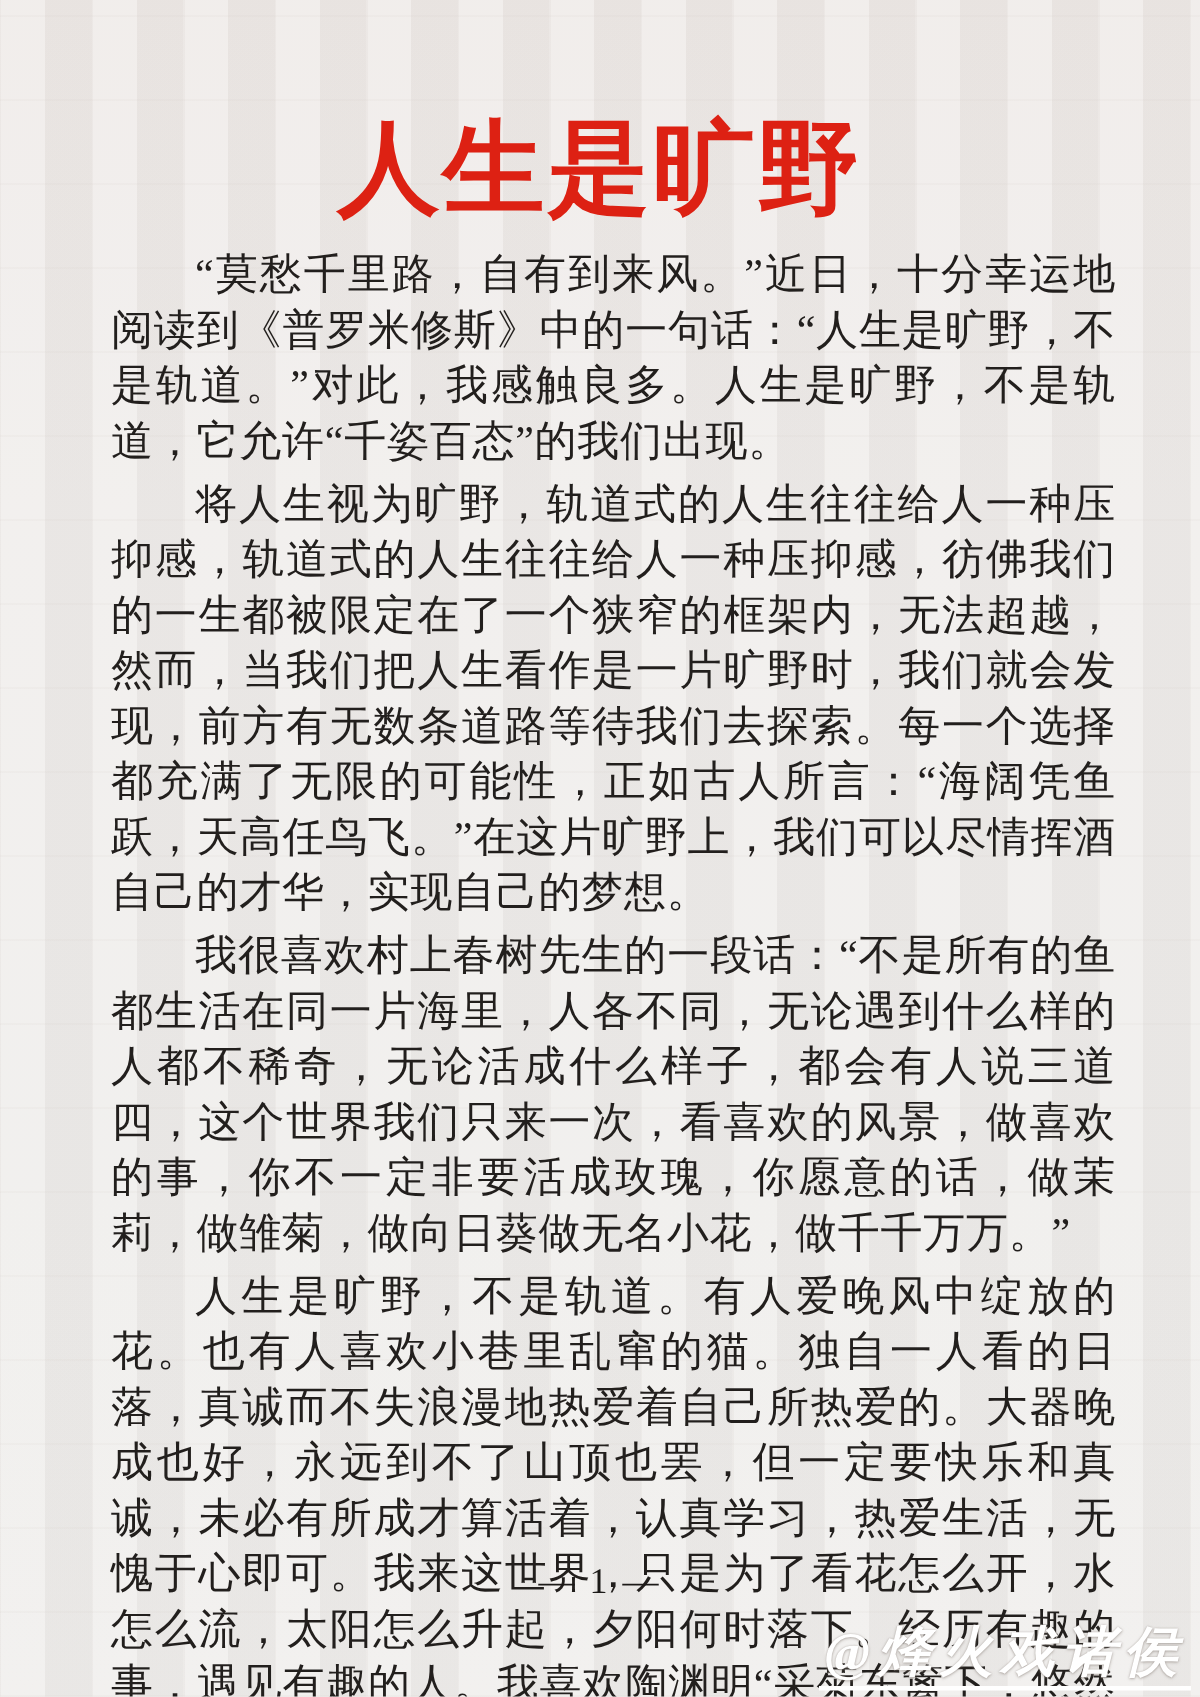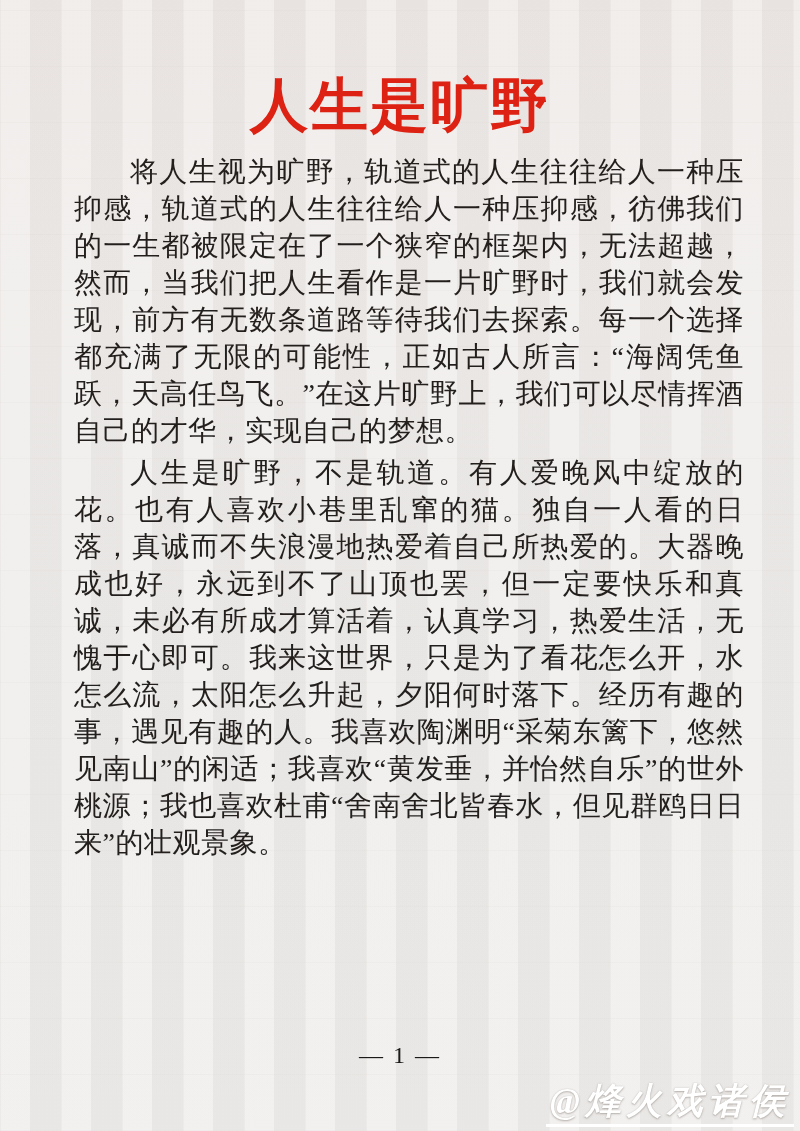--- a/index.html
+++ b/index.html
@@ -16,21 +16,21 @@
     background-image:
       repeating-linear-gradient(90deg, rgba(205,196,190,0.14) 0 1px, rgba(0,0,0,0) 1px 61px),
       repeating-linear-gradient(0deg, rgba(208,199,193,0.10) 0 1px, rgba(0,0,0,0) 1px 56px),
       repeating-linear-gradient(90deg, rgba(255,255,255,0.28) 0 30px, rgba(0,0,0,0.015) 30px 61px),
       linear-gradient(180deg,#ece7e4 0%,#edeae8 30%,#eceae8 70%,#edebe9 100%);
   }
   .title{
     margin:0;
     padding-top:70px;
     text-align:center;
-    font-size:58px;
+    font-size:68px;
     line-height:1.25;
     font-weight:bold;
     color:#dd2113;
     letter-spacing:2px;
   }
   .body-text{
     padding:10px 56px 0 74px;
   }
   .body-text p{
     margin:0 0 5px 0;
@@ -68,21 +68,23 @@
   }
 </style>
 </head>
 <body>
 
 <div class="page">
 
   <h1 class="title">人生是旷野</h1>
 
   <div class="body-text">
+    <p>“莫愁千里路，自有到来风。”近日，十分幸运地阅读到《普罗米修斯》中的一句话：“人生是旷野，不是轨道。”对此，我感触良多。人生是旷野，不是轨道，它允许“千姿百态”的我们出现。</p>
     <p>将人生视为旷野，轨道式的人生往往给人一种压抑感，轨道式的人生往往给人一种压抑感，彷佛我们的一生都被限定在了一个狭窄的框架内，无法超越，然而，当我们把人生看作是一片旷野时，我们就会发现，前方有无数条道路等待我们去探索。每一个选择都充满了无限的可能性，正如古人所言：“海阔凭鱼跃，天高任鸟飞。”在这片旷野上，我们可以尽情挥酒自己的才华，实现自己的梦想。</p>
+    <p>我很喜欢村上春树先生的一段话：“不是所有的鱼都生活在同一片海里，人各不同，无论遇到什么样的人都不稀奇，无论活成什么样子，都会有人说三道四，这个世界我们只来一次，看喜欢的风景，做喜欢的事，你不一定非要活成玫瑰，你愿意的话，做茉莉，做雏菊，做向日葵做无名小花，做千千万万。”</p>
     <p>人生是旷野，不是轨道。有人爱晚风中绽放的花。也有人喜欢小巷里乱窜的猫。独自一人看的日落，真诚而不失浪漫地热爱着自己所热爱的。大器晚成也好，永远到不了山顶也罢，但一定要快乐和真诚，未必有所成才算活着，认真学习，热爱生活，无愧于心即可。我来这世界，只是为了看花怎么开，水怎么流，太阳怎么升起，夕阳何时落下。经历有趣的事，遇见有趣的人。我喜欢陶渊明“采菊东篱下，悠然见南山”的闲适；我喜欢“黄发垂，并怡然自乐”的世外桃源；我也喜欢杜甫“舍南舍北皆春水，但见群鸥日日来”的壮观景象。</p>
   </div>
 
   <div class="page-number">— 1 —</div>
 
   <div class="watermark">@烽火戏诸侯</div>
 
 </div>
 
 </body></html>

